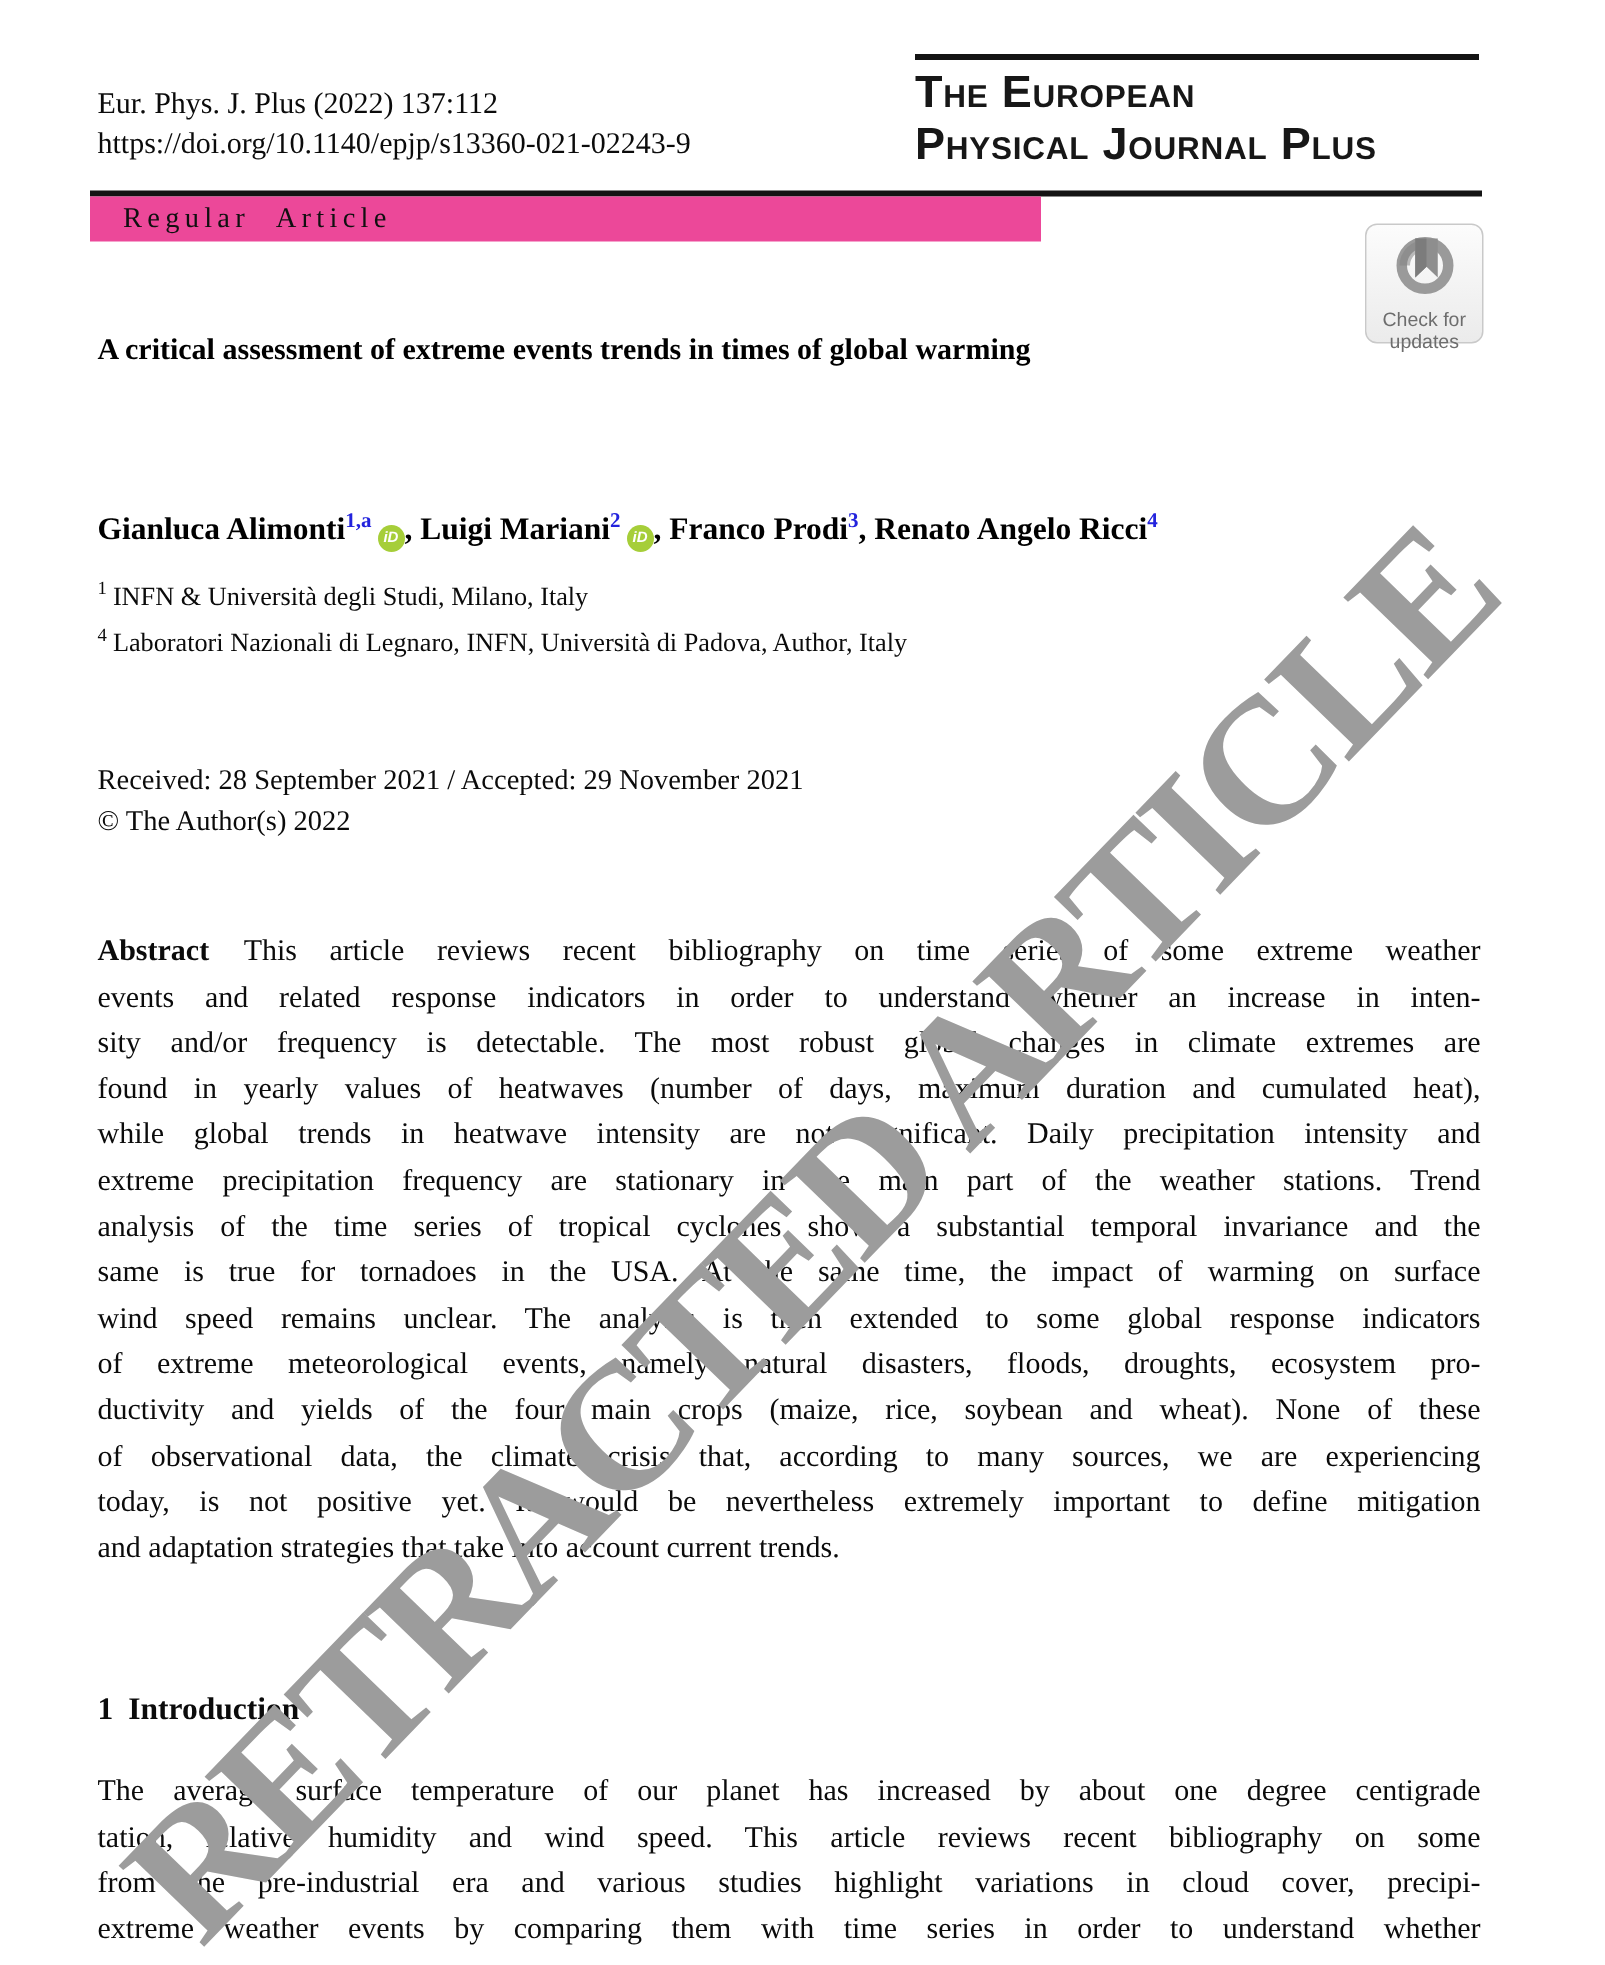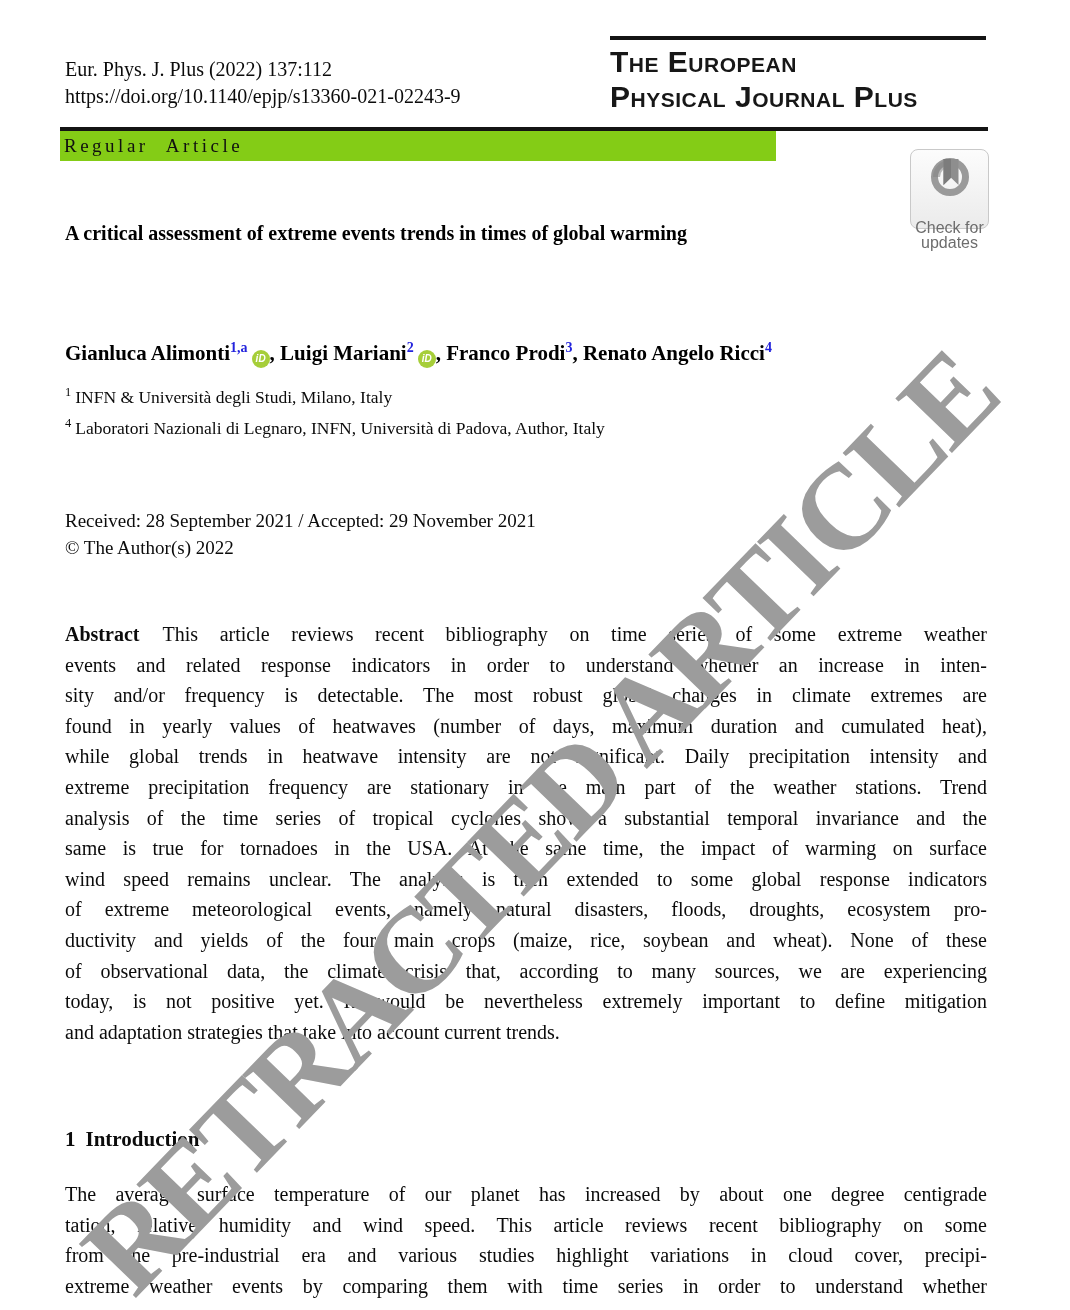--- a/index.html
+++ b/index.html
@@ -12,34 +12,34 @@
   
   .jrule-top{position:absolute;left:610px;top:36px;width:376px;height:4px;background:#141414;}
   .jname{
     position:absolute;left:610px;top:44px;width:400px;
     font-family:"Liberation Sans","DejaVu Sans",sans-serif;
     font-weight:bold;font-variant:small-caps;text-transform:capitalize;
     font-size:30px;line-height:35px;letter-spacing:0.5px;color:#171717;
   }
   .midrule{position:absolute;left:60px;top:127px;width:928px;height:4px;background:#141414;}
   .graybar{
-    position:absolute;left:60px;top:131px;width:716px;height:30px;background:#84cc16;
+    position:absolute;left:60px;top:131px;width:634px;height:30px;background:#ec4899;
     font-size:19px;line-height:30px;letter-spacing:3.5px;word-spacing:10px;
-    padding-left:4px;box-sizing:border-box;color:#101010;
+    padding-left:22px;box-sizing:border-box;color:#101010;
   }
   
   .badge{
     position:absolute;left:910px;top:149px;width:79px;height:80px;
     border:1px solid #c9c9c9;border-radius:8px;
     background:linear-gradient(#fcfcfc,#ebebeb);
     text-align:center;box-sizing:border-box;
     font-family:"Liberation Sans","DejaVu Sans",sans-serif;
   }
   .badge svg{margin-top:5px;}
-  .badge .btxt{font-size:16px;line-height:15px;color:#6d6d6d;margin-top:17px;}
+  .badge .btxt{font-size:13px;line-height:15px;color:#6d6d6d;margin-top:1px;}
   
   .title{
     position:absolute;left:65px;top:214px;width:790px;
     font-size:20px;line-height:39px;font-weight:bold;color:#000;
   }
   .authors{position:absolute;left:65px;top:340px;width:930px;font-size:21px;font-weight:bold;color:#000;}
   .authors sup{font-size:14px;color:#2323dd;font-weight:bold;text-align:center;}
   .orcid{
     display:inline-block;width:18px;height:18px;border-radius:50%;
     background:#A6CE39;color:#fff;text-align:center;vertical-align:-2px;margin-left:4px;

